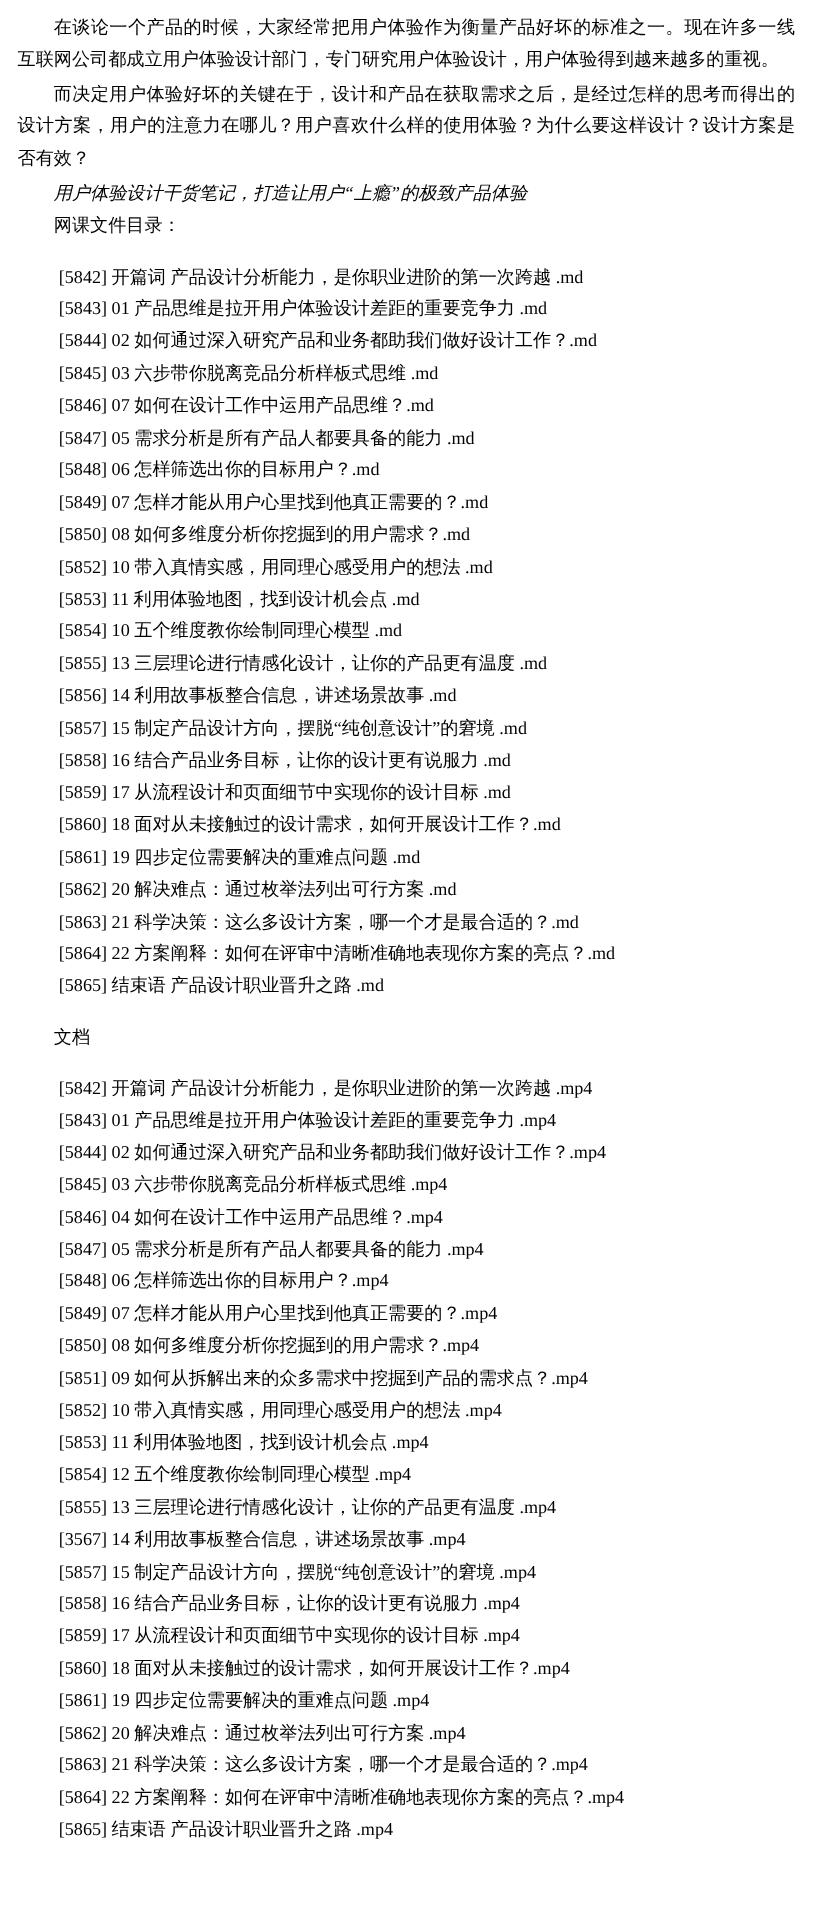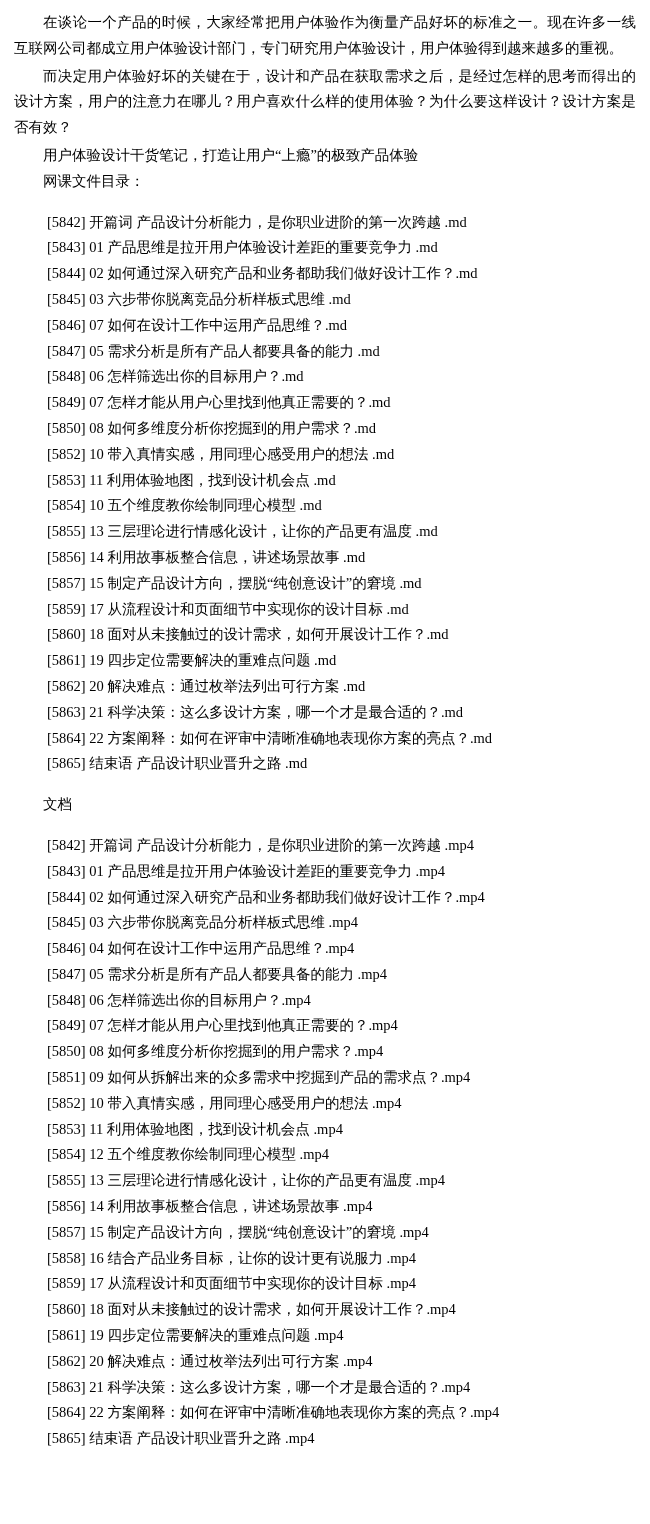--- a/index.html
+++ b/index.html
@@ -22,20 +22,21 @@
     line-height: 1.78;
     text-align: justify;
     text-indent: 2em;
     margin: 0 0 2px 0;
   }
   .plain-line {
     font-size: 14.5px;
     line-height: 1.78;
     margin: 0;
     text-indent: 2em;
+    font-style: italic;
   }
   .indent-label {
     font-size: 14.5px;
     line-height: 1.78;
     margin: 0;
     text-indent: 2em;
   }
   .list {
     list-style: none;
     margin: 15px;
@@ -72,20 +73,21 @@
     <li class="list-item">[5847] 05  需求分析是所有产品人都要具备的能力 .md</li>
     <li class="list-item">[5848] 06  怎样筛选出你的目标用户？.md</li>
     <li class="list-item">[5849] 07  怎样才能从用户心里找到他真正需要的？.md</li>
     <li class="list-item">[5850] 08  如何多维度分析你挖掘到的用户需求？.md</li>
     <li class="list-item">[5852] 10  带入真情实感，用同理心感受用户的想法 .md</li>
     <li class="list-item">[5853] 11  利用体验地图，找到设计机会点 .md</li>
     <li class="list-item">[5854] 10  五个维度教你绘制同理心模型 .md</li>
     <li class="list-item">[5855] 13  三层理论进行情感化设计，让你的产品更有温度 .md</li>
     <li class="list-item">[5856] 14  利用故事板整合信息，讲述场景故事 .md</li>
     <li class="list-item">[5857] 15  制定产品设计方向，摆脱“纯创意设计”的窘境 .md</li>
+    <li class="list-item">[5858] 16  结合产品业务目标，让你的设计更有说服力 .md</li>
     <li class="list-item">[5859] 17  从流程设计和页面细节中实现你的设计目标 .md</li>
     <li class="list-item">[5860] 18  面对从未接触过的设计需求，如何开展设计工作？.md</li>
     <li class="list-item">[5861] 19  四步定位需要解决的重难点问题 .md</li>
     <li class="list-item">[5862] 20  解决难点：通过枚举法列出可行方案 .md</li>
     <li class="list-item">[5863] 21  科学决策：这么多设计方案，哪一个才是最合适的？.md</li>
     <li class="list-item">[5864] 22  方案阐释：如何在评审中清晰准确地表现你方案的亮点？.md</li>
     <li class="list-item">[5865] 结束语  产品设计职业晋升之路 .md</li>
   </ul>
 
   <p class="indent-label">文档</p>
@@ -98,21 +100,21 @@
     <li class="list-item">[5846] 04  如何在设计工作中运用产品思维？.mp4</li>
     <li class="list-item">[5847] 05  需求分析是所有产品人都要具备的能力 .mp4</li>
     <li class="list-item">[5848] 06  怎样筛选出你的目标用户？.mp4</li>
     <li class="list-item">[5849] 07  怎样才能从用户心里找到他真正需要的？.mp4</li>
     <li class="list-item">[5850] 08  如何多维度分析你挖掘到的用户需求？.mp4</li>
     <li class="list-item">[5851] 09  如何从拆解出来的众多需求中挖掘到产品的需求点？.mp4</li>
     <li class="list-item">[5852] 10  带入真情实感，用同理心感受用户的想法 .mp4</li>
     <li class="list-item">[5853] 11  利用体验地图，找到设计机会点 .mp4</li>
     <li class="list-item">[5854] 12  五个维度教你绘制同理心模型 .mp4</li>
     <li class="list-item">[5855] 13  三层理论进行情感化设计，让你的产品更有温度 .mp4</li>
-    <li class="list-item">[5856] 14  利用故事板整合信息，讲述场景故事 .mp4</li>
+    <li class="list-item">[3567] 14  利用故事板整合信息，讲述场景故事 .mp4</li>
     <li class="list-item">[5857] 15  制定产品设计方向，摆脱“纯创意设计”的窘境 .mp4</li>
     <li class="list-item">[5858] 16  结合产品业务目标，让你的设计更有说服力 .mp4</li>
     <li class="list-item">[5859] 17  从流程设计和页面细节中实现你的设计目标 .mp4</li>
     <li class="list-item">[5860] 18  面对从未接触过的设计需求，如何开展设计工作？.mp4</li>
     <li class="list-item">[5861] 19  四步定位需要解决的重难点问题 .mp4</li>
     <li class="list-item">[5862] 20  解决难点：通过枚举法列出可行方案 .mp4</li>
     <li class="list-item">[5863] 21  科学决策：这么多设计方案，哪一个才是最合适的？.mp4</li>
     <li class="list-item">[5864] 22  方案阐释：如何在评审中清晰准确地表现你方案的亮点？.mp4</li>
     <li class="list-item">[5865] 结束语  产品设计职业晋升之路 .mp4</li>
   </ul>

